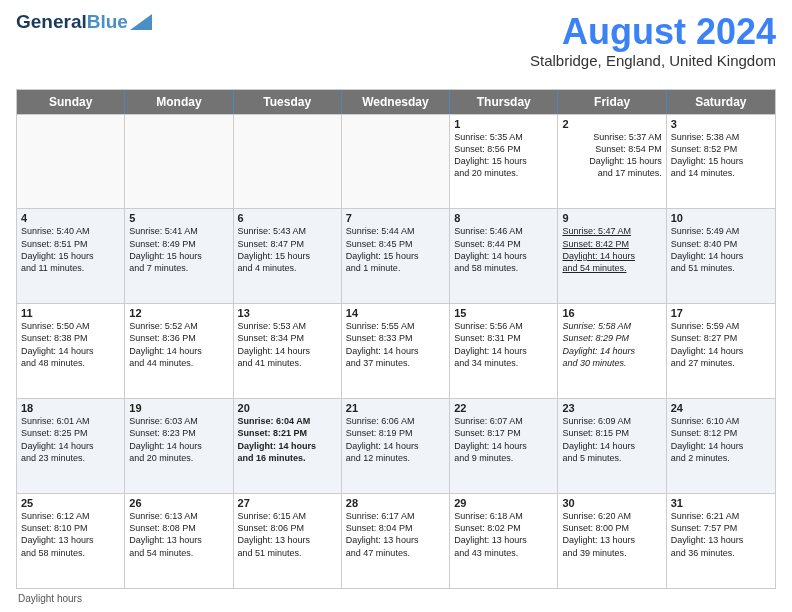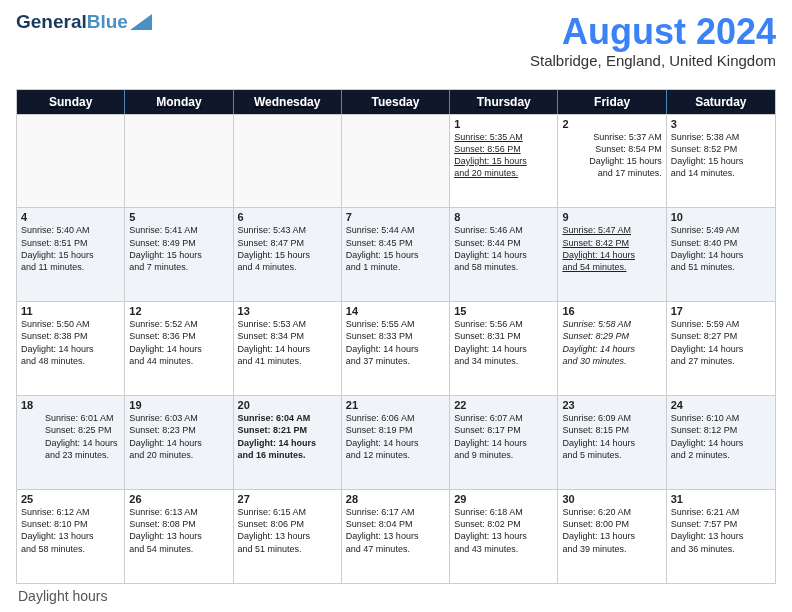--- a/index.html
+++ b/index.html
@@ -44,22 +44,21 @@
     }
     .calendar {
       flex: 1;
       display: flex;
       flex-direction: column;
       border: 1px solid #ccc;
     }
     .cal-header {
       display: grid;
       grid-template-columns: repeat(7, 1fr);
-      background: #0f172a;
-      text-decoration: underline;
+      background: #737373;
     }
     .cal-header-cell {
       color: #fff;
       font-size: 12px;
       font-weight: bold;
       text-align: center;
       padding: 5px 2px;
       border-right: 1px solid #4a85bb;
     }
     .cal-header-cell:last-child { border-right: none; }
@@ -90,21 +89,21 @@
       font-size: 11px;
       font-weight: bold;
       margin-bottom: 1px;
     }
     .cell-text {
       font-size: 9px;
       line-height: 1.35;
       color: #222;
     }
     .footer-note {
-      font-size: 14px;
+      font-size: 10px;
       color: #555;
       text-align: left;
       margin-top: 4px;
       padding-left: 2px;
     }
   </style>
 </head>
 <body>
 
 <div class="page">
@@ -122,35 +121,35 @@
     <div class="title-block">
       <div class="month-year">August 2024</div>
       <div class="location">Stalbridge, England, United Kingdom</div>
     </div>
   </div>
 
   <div class="calendar">
     <div class="cal-header">
     <div class="cal-header-cell">Sunday</div>
         <div class="cal-header-cell">Monday</div>
+        <div class="cal-header-cell">Tuesday</div>
         <div class="cal-header-cell">Wednesday</div>
-        <div class="cal-header-cell">Tuesday</div>
         <div class="cal-header-cell">Thursday</div>
         <div class="cal-header-cell">Friday</div>
         <div class="cal-header-cell">Saturday</div>
       </div>
     <div class="cal-body">
     <div class="cal-row">
           <div class="cal-cell empty"></div>
           <div class="cal-cell empty"></div>
           <div class="cal-cell empty"></div>
           <div class="cal-cell empty"></div>
           <div class="cal-cell">
             <div class="day-num">1</div>
-            <div class="cell-text" style="white-space: pre-line; text-decoration: underline;">Sunrise: 5:35 AM
+            <div class="cell-text" style="white-space: pre-line;">Sunrise: 5:35 AM
 Sunset: 8:56 PM
 Daylight: 15 hours
 and 20 minutes.</div>
           </div>
           <div class="cal-cell">
             <div class="day-num">2</div>
             <div class="cell-text" style="white-space: pre-line; text-align: right;">Sunrise: 5:37 AM
 Sunset: 8:54 PM
 Daylight: 15 hours
 and 17 minutes.</div>
@@ -261,21 +260,21 @@
             <div class="day-num">17</div>
             <div class="cell-text" style="white-space: pre-line;">Sunrise: 5:59 AM
 Sunset: 8:27 PM
 Daylight: 14 hours
 and 27 minutes.</div>
           </div>
         </div>
         <div class="cal-row">
           <div class="cal-cell alt-row">
             <div class="day-num">18</div>
-            <div class="cell-text" style="white-space: pre-line; margin-left: 24px;">Sunrise: 6:01 AM
+            <div class="cell-text" style="white-space: pre-line;">Sunrise: 6:01 AM
 Sunset: 8:25 PM
 Daylight: 14 hours
 and 23 minutes.</div>
           </div>
           <div class="cal-cell alt-row">
             <div class="day-num">19</div>
             <div class="cell-text" style="white-space: pre-line;">Sunrise: 6:03 AM
 Sunset: 8:23 PM
 Daylight: 14 hours
 and 20 minutes.</div>

